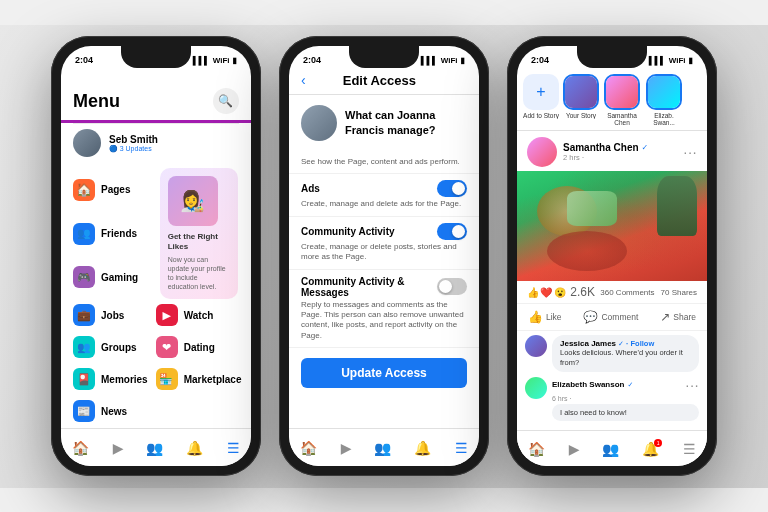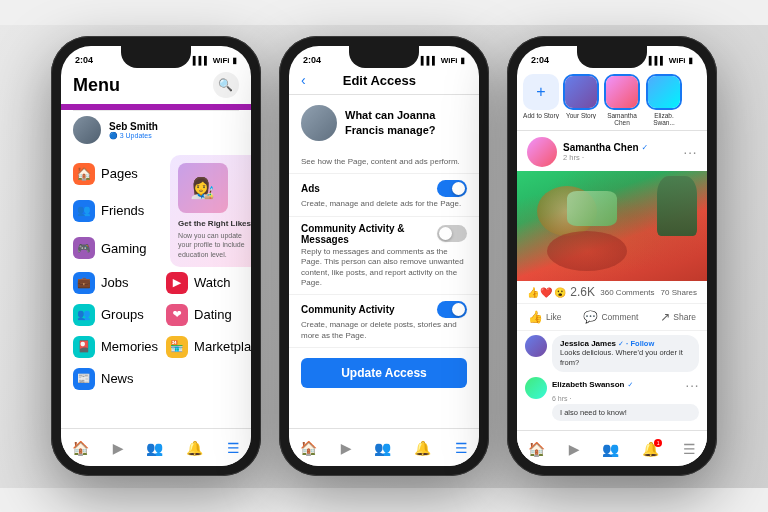--- a/index.html
+++ b/index.html
@@ -72,21 +72,22 @@
       align-items: center;
       font-size: 8px;
     }
 
     
     .p1-header {
       display: flex;
       justify-content: space-between;
       align-items: center;
       padding: 4px 12px 6px;
-      border-bottom: 6px solid #a21caf;
+      border-bottom: 3px solid #a21caf;
+      margin-top: 16px;
     }
     .p1-header-title {
       font-size: 18px;
       font-weight: 700;
       color: #000;
     }
     .search-circle {
       width: 26px; height: 26px;
       background: #f0f0f0;
       border-radius: 50%;
@@ -153,21 +154,21 @@
       font-size: 13px;
       flex-shrink: 0;
     }
     .nav-icon.orange { background: #ff6630; }
     .nav-icon.blue { background: #1877f2; }
     .nav-icon.red { background: #e41e3f; }
     .nav-icon.purple { background: #9b59b6; }
     .nav-icon.teal { background: #00c9c8; }
     .nav-icon.yellow { background: #f7b928; }
     .nav-icon.pink { background: #e75480; }
-    .nav-label { font-size: 13px; font-weight: 400; color: #000; }
+    .nav-label { font-size: 10px; font-weight: 700; color: #000; }
 
     .promo-card {
       background: linear-gradient(135deg, #f0e6ff, #ffe0f0);
       border-radius: 10px;
       padding: 8px;
       margin: 0 8px;
       display: flex;
       align-items: flex-start;
       gap: 6px;
       position: relative;
@@ -579,36 +580,36 @@
           <span class="toggle-title">Ads</span>
           <div class="toggle on">
               <div class="toggle-knob"></div>
             </div>
         </div>
         <div class="toggle-desc">Create, manage and delete ads for the Page.</div>
       </div>
 
       <div class="toggle-row">
         <div class="toggle-header">
+          <span class="toggle-title">Community Activity</span>
+          <div class="toggle on">
+              <div class="toggle-knob"></div>
+            </div>
+        </div>
+        <div class="toggle-desc">Create, manage or delete posts, stories and more as the Page.</div>
+      </div>
+
+      <div class="toggle-row">
+        <div class="toggle-header">
           <span class="toggle-title">Community Activity &amp; Messages</span>
           <div class="toggle off">
               <div class="toggle-knob"></div>
             </div>
         </div>
         <div class="toggle-desc">Reply to messages and comments as the Page. This person can also remove unwanted content, like posts, and report activity on the Page.</div>
-      </div>
-
-      <div class="toggle-row">
-        <div class="toggle-header">
-          <span class="toggle-title">Community Activity</span>
-          <div class="toggle on">
-              <div class="toggle-knob"></div>
-            </div>
-        </div>
-        <div class="toggle-desc">Create, manage or delete posts, stories and more as the Page.</div>
       </div>
 
       <div class="update-btn">Update Access</div>
 
       <div class="p1-bottom-nav">
         <span class="bnav-icon inactive">🏠</span>
         <span class="bnav-icon inactive">▶</span>
         <span class="bnav-icon inactive">👥</span>
         <span class="bnav-icon inactive">🔔</span>
         <span class="bnav-icon" style="color:#1877f2">☰</span>

